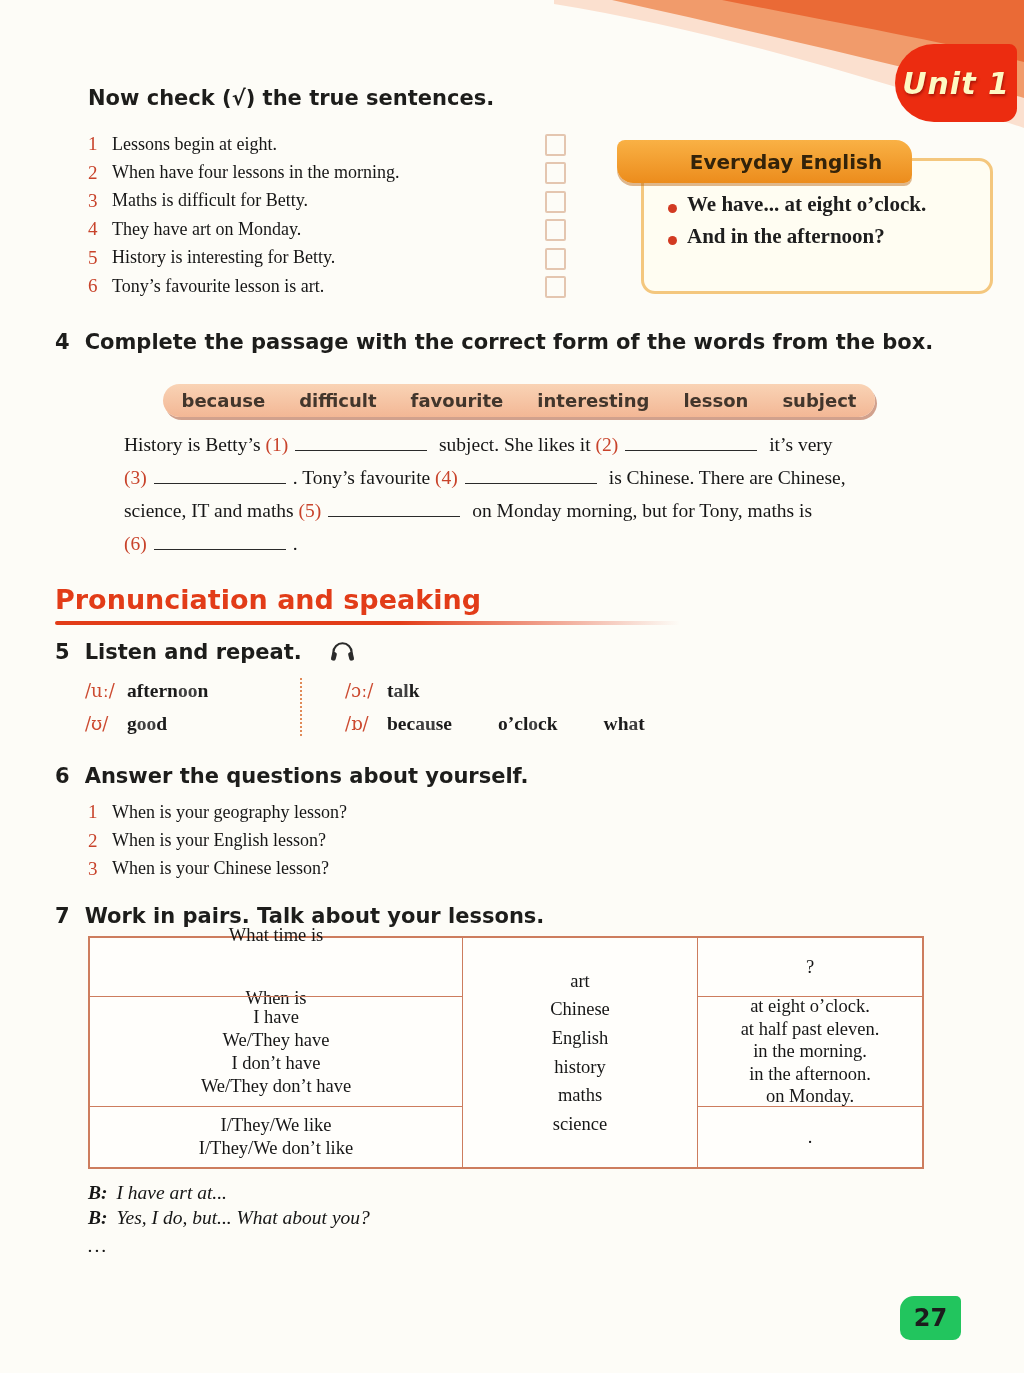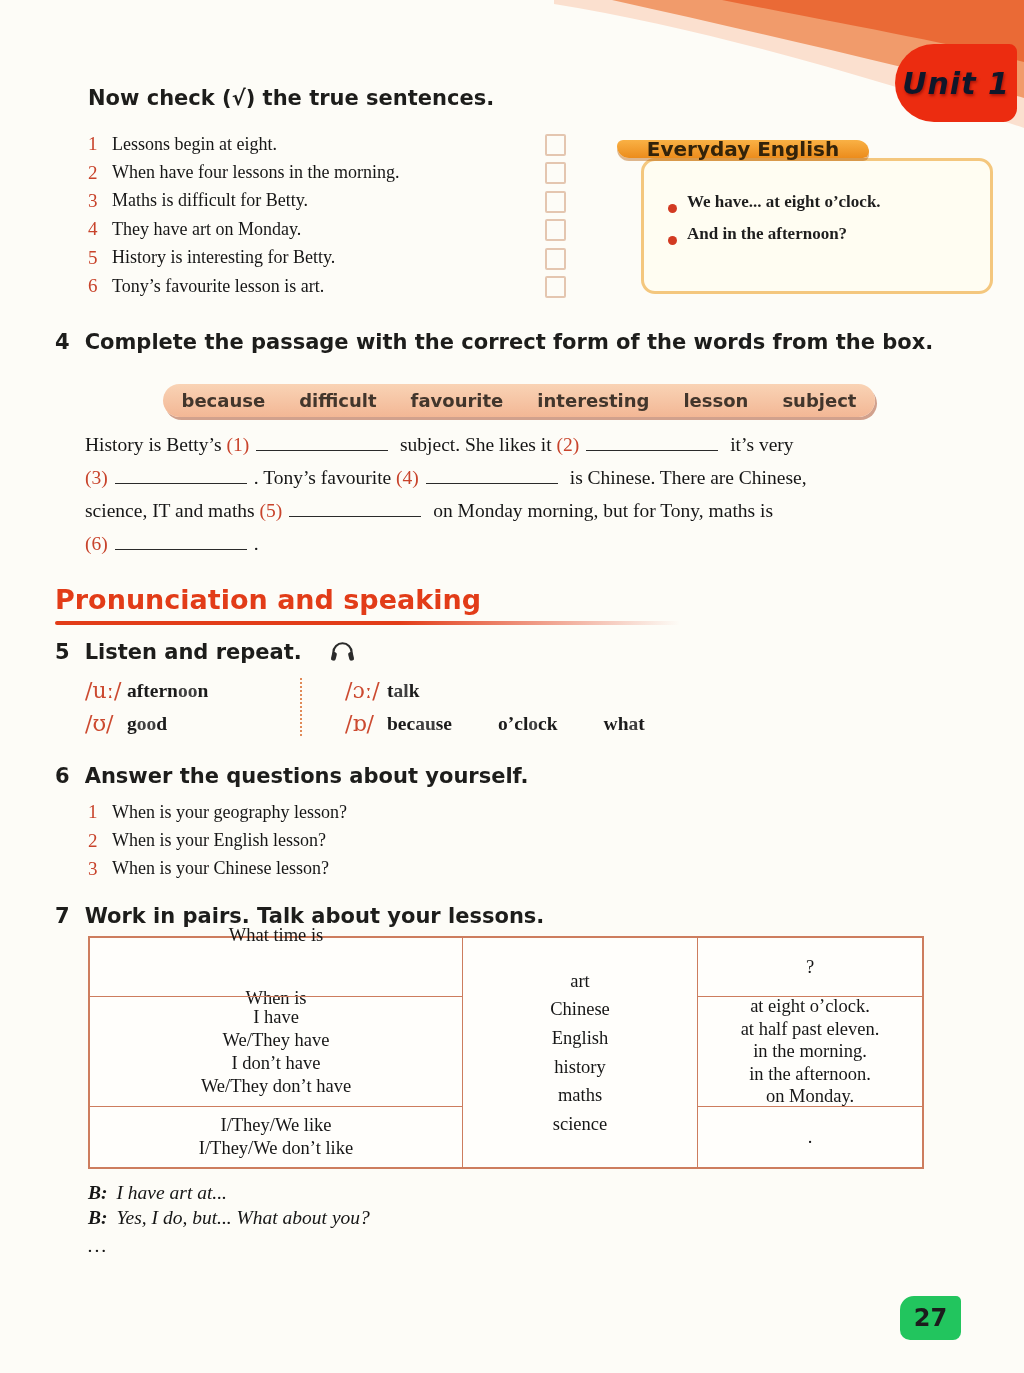--- a/index.html
+++ b/index.html
@@ -3,66 +3,66 @@
 <meta charset="utf-8">
 <style>
   html,body{margin:0;padding:0;background:#e9e6e0;}
   .page{position:relative;width:1024px;height:1373px;margin:0 auto;background:#fdfcf7;overflow:hidden;
         font-family:"Liberation Serif","DejaVu Serif",serif;color:#161616;}
 
   
   #swoosh{position:absolute;top:0;right:0;z-index:0;}
   #unit-badge{position:absolute;left:895px;top:44px;width:122px;height:78px;z-index:2;
     background:#ec2c10;border-radius:40px 8px 14px 40px;display:flex;align-items:center;justify-content:center;
-    color:#0f172a;font:italic 800 30px "DejaVu Sans","Liberation Sans",sans-serif;letter-spacing:1px;
+    color:#fef9c3;font:italic 800 30px "DejaVu Sans","Liberation Sans",sans-serif;letter-spacing:1px;
     text-shadow:1px 2px 3px rgba(110,0,0,.55);}
 
   
   .sec-head{position:absolute;display:flex;gap:15px;font:700 21px "DejaVu Sans","Liberation Sans",sans-serif;color:#1d1d1b;}
   #check-title{position:absolute;left:88px;top:86px;font:700 21px "DejaVu Sans","Liberation Sans",sans-serif;color:#1d1d1b;}
 
   
   #check-items{position:absolute;left:88px;top:130px;}
   .check-row{position:relative;width:500px;height:28.4px;display:flex;align-items:center;}
   .num{width:24px;color:#c8432b;font-size:19px;flex:none;}
   .sent{font-size:18px;}
   .checkbox{position:absolute;left:457px;top:4px;width:17px;height:18px;border:2px solid #e4c6b0;border-radius:2px;background:transparent;}
 
   
   #ee-box{position:absolute;left:641px;top:158px;width:346px;height:130px;background:#fffdf2;
     border:3px solid #f4c77e;border-radius:14px;z-index:1;}
-  #ee-header{position:absolute;left:617px;top:140px;width:252px;height:18px;z-index:3;
+  #ee-header{position:absolute;left:617px;top:140px;width:252px;height:43px;z-index:3;
     background:linear-gradient(180deg,#f9b145,#ec8c1c);border-radius:8px 16px 8px 16px;
     box-shadow:0 3px 0 rgba(185,98,10,.45);display:flex;align-items:center;justify-content:center;
-    font:700 20px "DejaVu Sans","Liberation Sans",sans-serif;color:#33230a;}
+    font:700 20px "DejaVu Sans","Liberation Sans",sans-serif;color:#33230a;padding-left:43px;}
   #ee-bullets{position:absolute;left:668px;top:192px;z-index:2;}
-  .ee-li{display:flex;align-items:baseline;gap:10px;height:32px;font-size:17px;font-weight:600;color:#1e1e1e;}
+  .ee-li{display:flex;align-items:baseline;gap:10px;height:32px;font-size:21px;font-weight:600;color:#1e1e1e;}
   .dot{width:9px;height:9px;border-radius:50%;background:#d23a22;flex:none;align-self:center;}
 
   
   #sec4-head{left:55px;top:330px;}
   #word-pill{position:absolute;left:163px;top:384px;width:712px;height:33px;border-radius:17px;
     background:linear-gradient(180deg,#f9d3b5,#f3b795);box-shadow:2px 3px 0 rgba(165,70,35,.5);
     display:flex;align-items:center;justify-content:center;gap:34px;
     font:700 18px "DejaVu Sans","Liberation Sans",sans-serif;color:#42362c;}
   #passage{position:absolute;left:85px;top:430px;font-size:19.5px;}
-  .pline{height:33px;white-space:nowrap;}
+  .pline{height:33px;white-space:nowrap;margin-left:39px;}
   .pnum{color:#c8432b;}
   .blank{display:inline-block;width:132px;height:1em;border-bottom:1.5px solid #2a2a2a;margin:0 7px;vertical-align:baseline;}
 
   
   #pron-heading{position:absolute;left:55px;top:584px;font:700 27px "DejaVu Sans","Liberation Sans",sans-serif;color:#e23c18;}
   #pron-underline{position:absolute;left:55px;top:621px;width:625px;height:4px;border-radius:2px;
     background:linear-gradient(90deg,#e23c18 55%,rgba(226,60,24,0));}
   #sec5-head{left:55px;top:638px;align-items:center;}
   #headphones{margin-left:12px;}
   #pron-left{position:absolute;left:85px;top:674px;}
   #pron-right{position:absolute;left:345px;top:674px;}
   .pron-row{height:33px;display:flex;align-items:center;font-weight:700;font-size:19.5px;color:#1b1b1b;}
-  .phoneme{color:#cc4a30;font-weight:400;font-size:22px;width:42px;flex:none;
+  .phoneme{color:#cc4a30;font-weight:400;font-size:18px;width:42px;flex:none;
     font-family:"DejaVu Serif","DejaVu Sans",serif;}
   .words{display:flex;gap:46px;}
   .red{color:#404040;}
   #pron-divider{position:absolute;left:300px;top:678px;height:58px;border-left:2px dotted #e08a58;}
 
   
   #sec6-head{left:55px;top:764px;}
   #q-items{position:absolute;left:88px;top:798px;}
   .q-row{height:28.4px;display:flex;align-items:center;}
 

